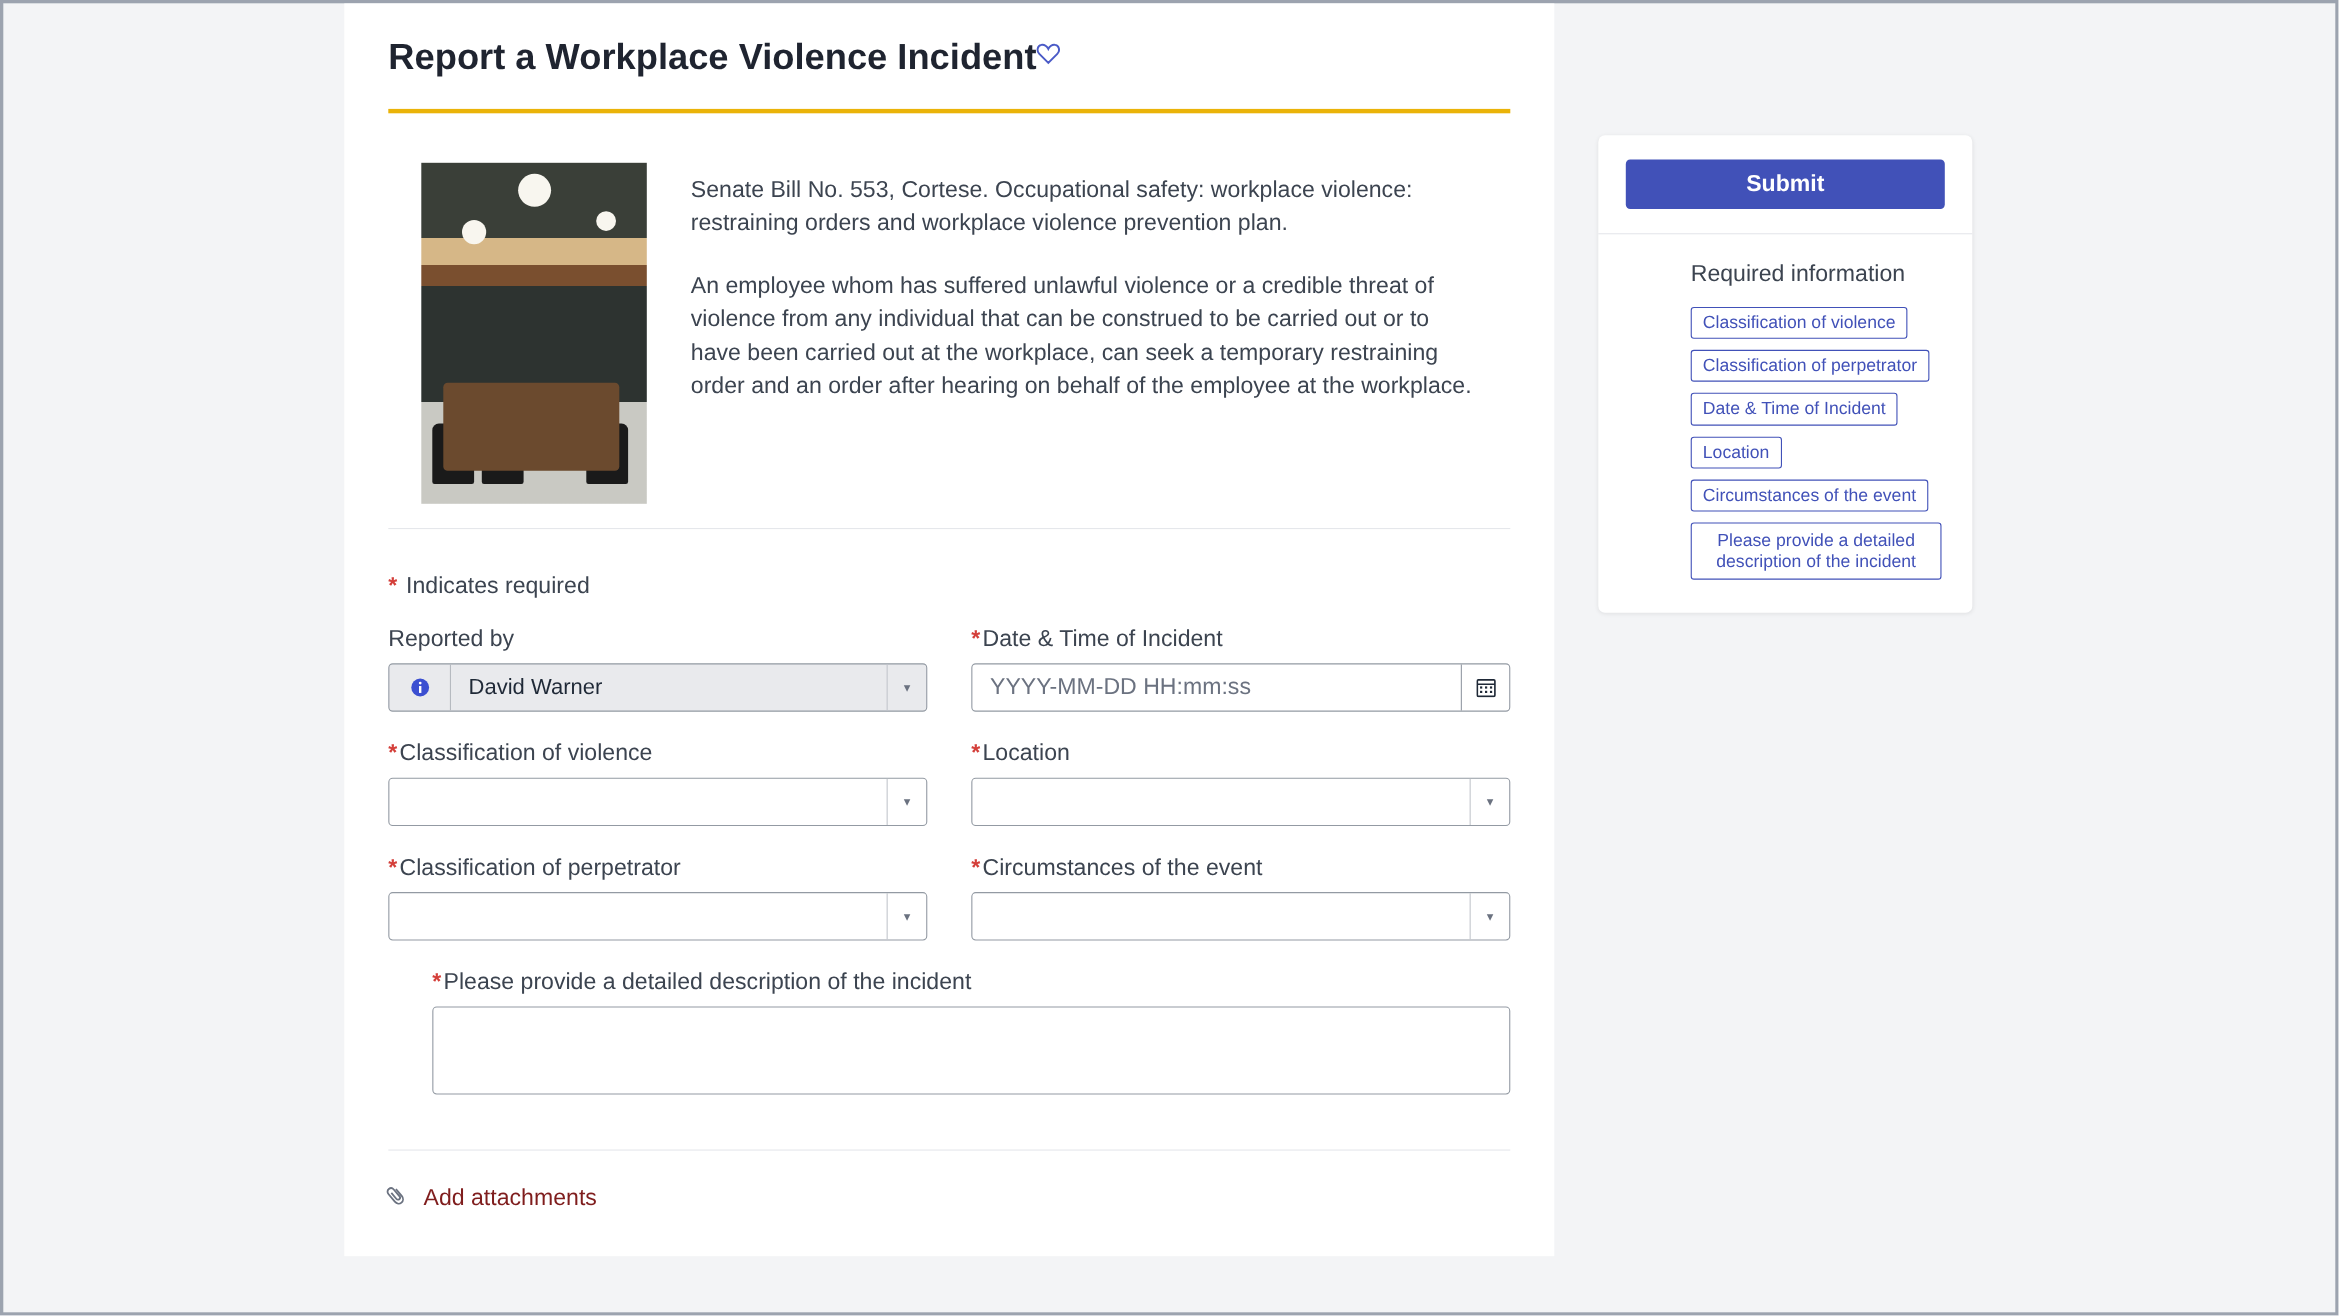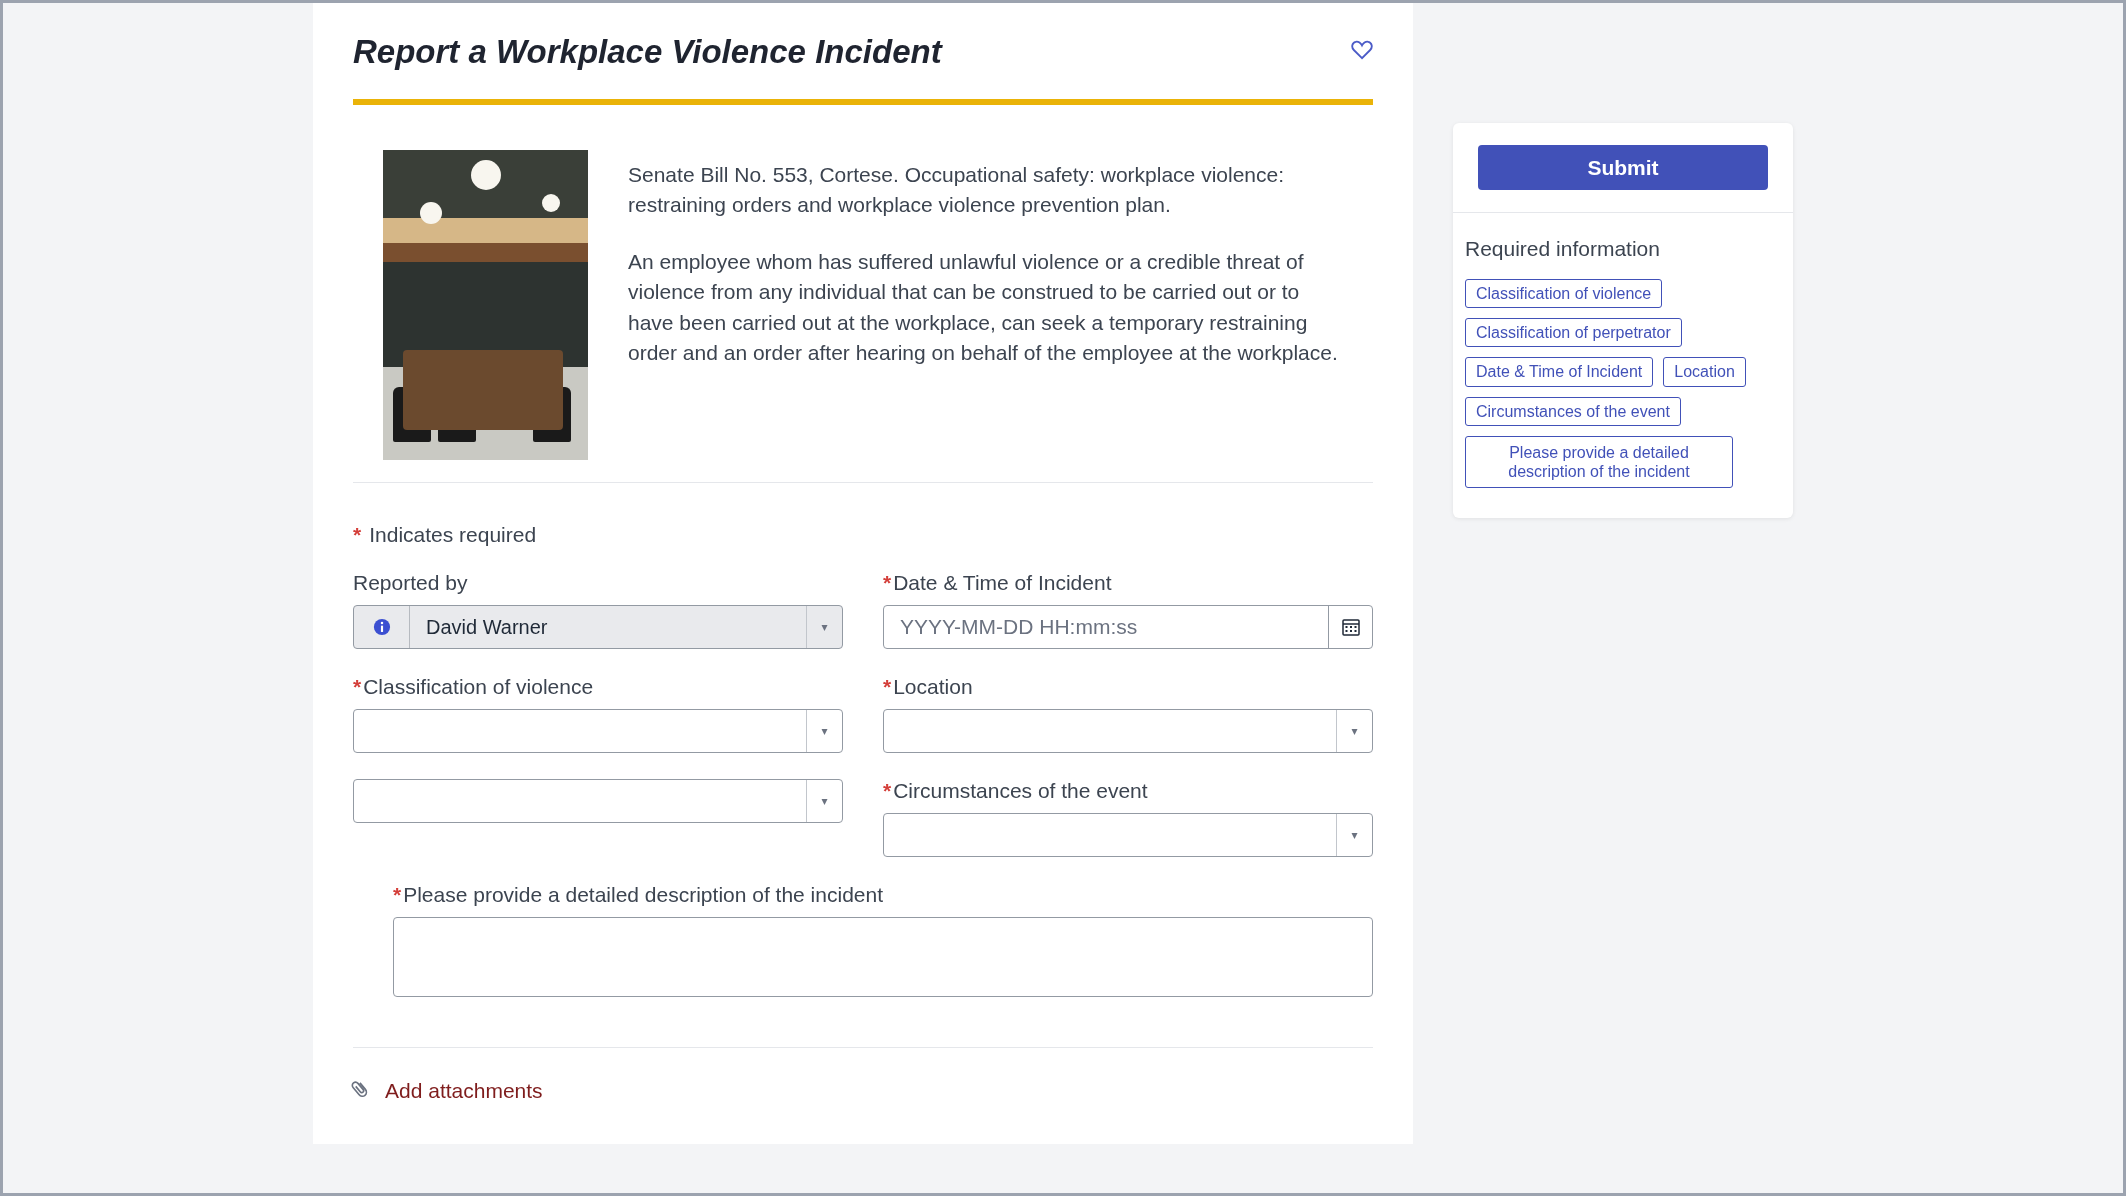--- a/index.html
+++ b/index.html
@@ -21,25 +21,23 @@
     padding-left: 310px;
     padding-top: 0;
   }
   .main-card {
     width: 1100px;
     background: #fff;
     padding: 30px 40px 40px 40px;
   }
   .header-row {
     display: flex;
-    justify-content: space-between;
     align-items: center;
     padding-bottom: 28px;
-    border-bottom: 6px solid #eab308;
-    font-style: italic;
+    border-bottom: 4px solid #eab308;
   }
   .page-title {
     font-size: 33px;
     font-weight: 700;
     color: #1f2430;
   }
   .heart-icon {
     color: #4b5bc7;
     font-size: 24px;
   }
@@ -210,21 +208,21 @@
     height: 45px;
     background: #4151b8;
     color: #fff;
     border: none;
     border-radius: 4px;
     font-size: 21px;
     font-weight: 600;
     cursor: pointer;
   }
   .side-divider { border-top: 1px solid #e5e7eb; }
-  .side-body { padding: 24px 28px 30px 12px; }
+  .side-body { padding: 24px 28px 30px 40px; margin-left: 44px; }
   .side-heading {
     font-size: 21px;
     color: #3c4450;
     margin-bottom: 18px;
   }
   .chips { display: flex; flex-wrap: wrap; gap: 10px; }
   .chip {
     border: 1px solid #4151b8;
     color: #4151b8;
     background: #fff;
@@ -318,20 +316,21 @@
 
           <div class="form-field">
             <label class="field-label"><span class="req-star">*</span><span>Location</span></label>
             <div class="select-wrap">
               <div class="select-body"></div>
               <div class="select-caret">▾</div>
             </div>
           </div>
 
           <div class="form-field">
+            <label class="field-label"><span class="req-star">*</span><span>Classification of perpetrator</span></label>
             <div class="select-wrap">
               <div class="select-body"></div>
               <div class="select-caret">▾</div>
             </div>
           </div>
 
           <div class="form-field">
             <label class="field-label"><span class="req-star">*</span><span>Circumstances of the event</span></label>
             <div class="select-wrap">
               <div class="select-body"></div>

